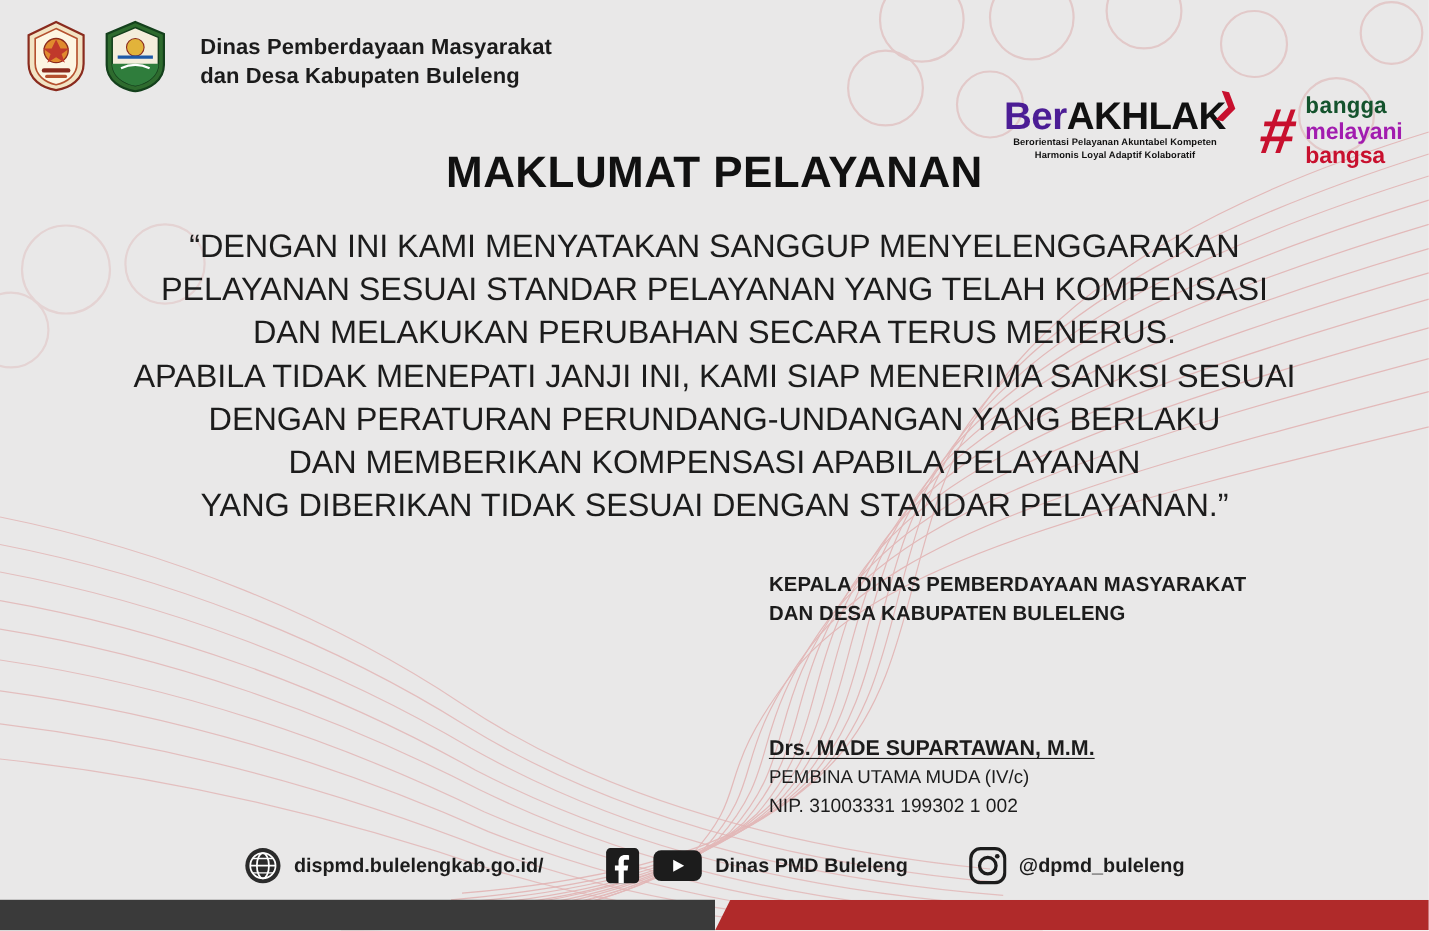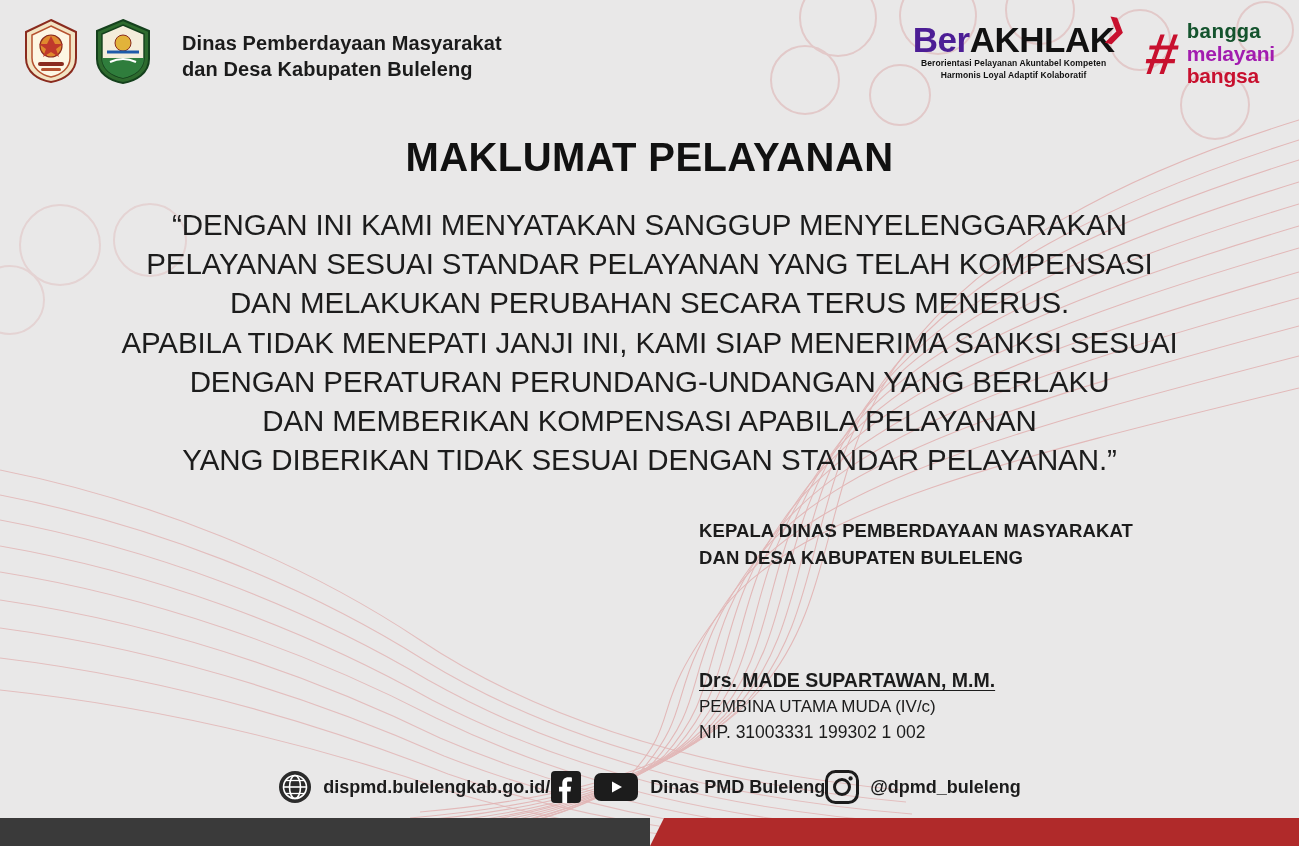--- a/index.html
+++ b/index.html
@@ -25,20 +25,21 @@
 
   
   .header {
     position: absolute;
     top: 18px; left: 0; right: 0;
     height: 86px;
     display: flex;
     align-items: flex-start;
     padding: 0 24px 0 22px;
     z-index: 5;
+    flex-direction: column;
   }
   .logos { display: flex; align-items: flex-start; gap: 14px; }
   .logo-garuda, .logo-kab { width: 58px; height: 66px; }
   .org-title {
     margin-left: 16px;
     margin-top: 12px;
     font-size: 20px;
     font-weight: bold;
     color: #1b1b1b;
     line-height: 1.3;
@@ -127,20 +128,21 @@
   .sign-nip  { margin-top: 5px; font-size: 17.5px; }
 
   
   .footer {
     position: absolute;
     left: 0; right: 0; bottom: 32px;
     height: 54px;
     display: flex;
     align-items: center;
     justify-content: center;
+    gap: 56px;
     z-index: 5;
   }
   .f-item { display: flex; align-items: center; gap: 11px; }
   .f-item .label { font-size: 18px; font-weight: bold; color: #1c1c1c; }
   .ico { display: block; }
 
   .bottom-bar {
     position: absolute; left: 0; right: 0; bottom: 0; height: 28px;
     display: flex; z-index: 6;
   }

